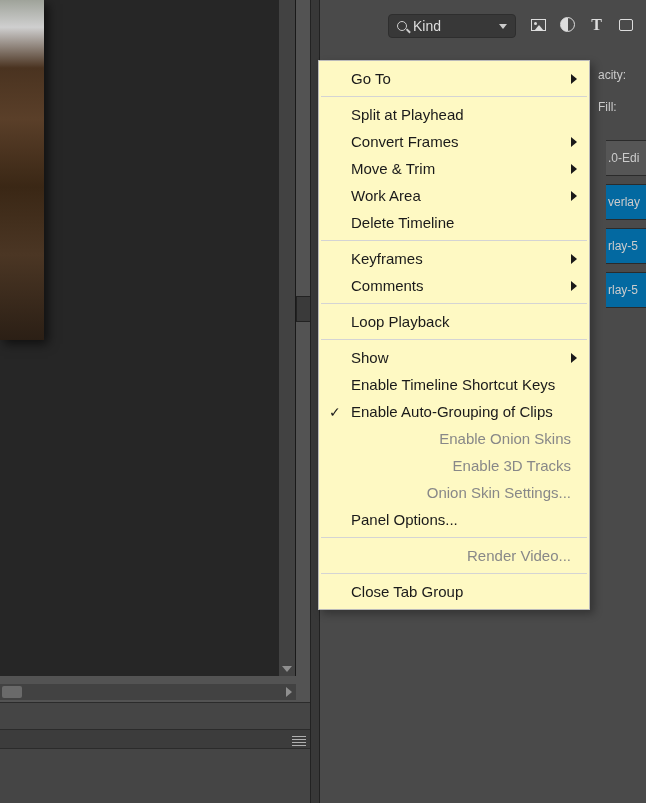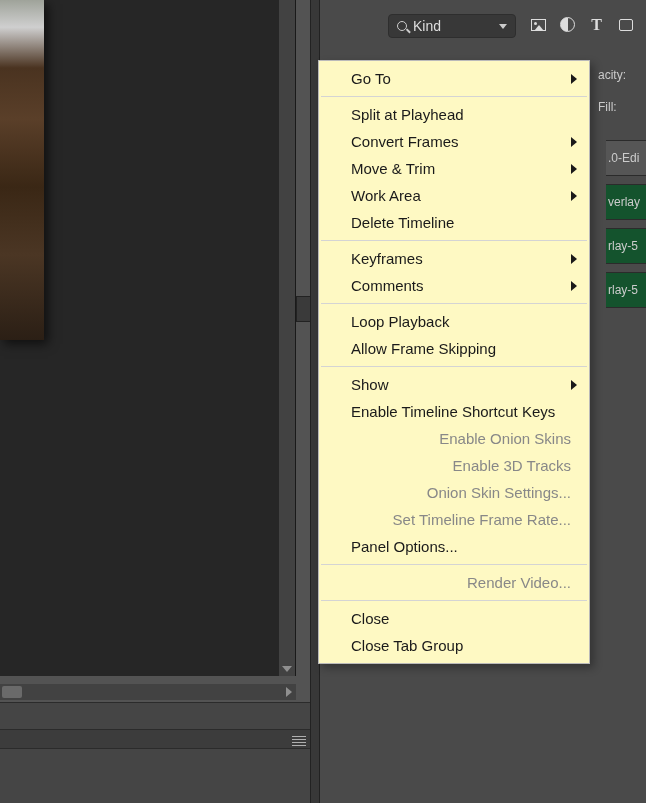--- a/index.html
+++ b/index.html
@@ -203,21 +203,21 @@
   .labels-col div { margin-bottom: 16px; height: 16px; white-space: nowrap; overflow: hidden;}
   .layers-block {
     position: absolute;
     right: 0; top: 140px;
     width: 40px;
     color: #ccc;
     font-size: 12px;
   }
   .layer-strip {
     height: 36px;
-    background: #14532d;
+    background: #0369a1;
     border-top: 1px solid #2b2b2b;
     border-bottom: 1px solid #2b2b2b;
     display: flex;
     align-items: center;
     padding-left: 2px;
     overflow: hidden;
     white-space: nowrap;
     margin-bottom: 8px;
   }
   .layer-strip.sel { background: #565656; }
@@ -370,50 +370,44 @@
     <span class="sub-arrow"></span>
   </div>
   <div class="menu-item">
     <span>Comments</span>
     <span class="sub-arrow"></span>
   </div>
   <div class="menu-sep"></div>
   <div class="menu-item">
     <span>Loop Playback</span>
   </div>
-  <div class="menu-item">
-    <span>Allow Frame Skipping</span>
-  </div>
   <div class="menu-sep"></div>
   <div class="menu-item">
     <span>Show</span>
     <span class="sub-arrow"></span>
   </div>
   <div class="menu-item">
     <span>Enable Timeline Shortcut Keys</span>
+  </div>
+  <div class="menu-item checked">
+    <span>Enable Auto-Grouping of Clips</span>
   </div>
   <div class="menu-item disabled">
     <span>Enable Onion Skins</span>
   </div>
   <div class="menu-item disabled">
     <span>Enable 3D Tracks</span>
   </div>
   <div class="menu-item disabled">
     <span>Onion Skin Settings...</span>
   </div>
-  <div class="menu-item disabled">
-    <span>Set Timeline Frame Rate...</span>
-  </div>
   <div class="menu-item">
     <span>Panel Options...</span>
   </div>
   <div class="menu-sep"></div>
   <div class="menu-item disabled">
     <span>Render Video...</span>
   </div>
   <div class="menu-sep"></div>
   <div class="menu-item">
-    <span>Close</span>
-  </div>
-  <div class="menu-item">
     <span>Close Tab Group</span>
   </div>
 </div>
 
 </body></html>

